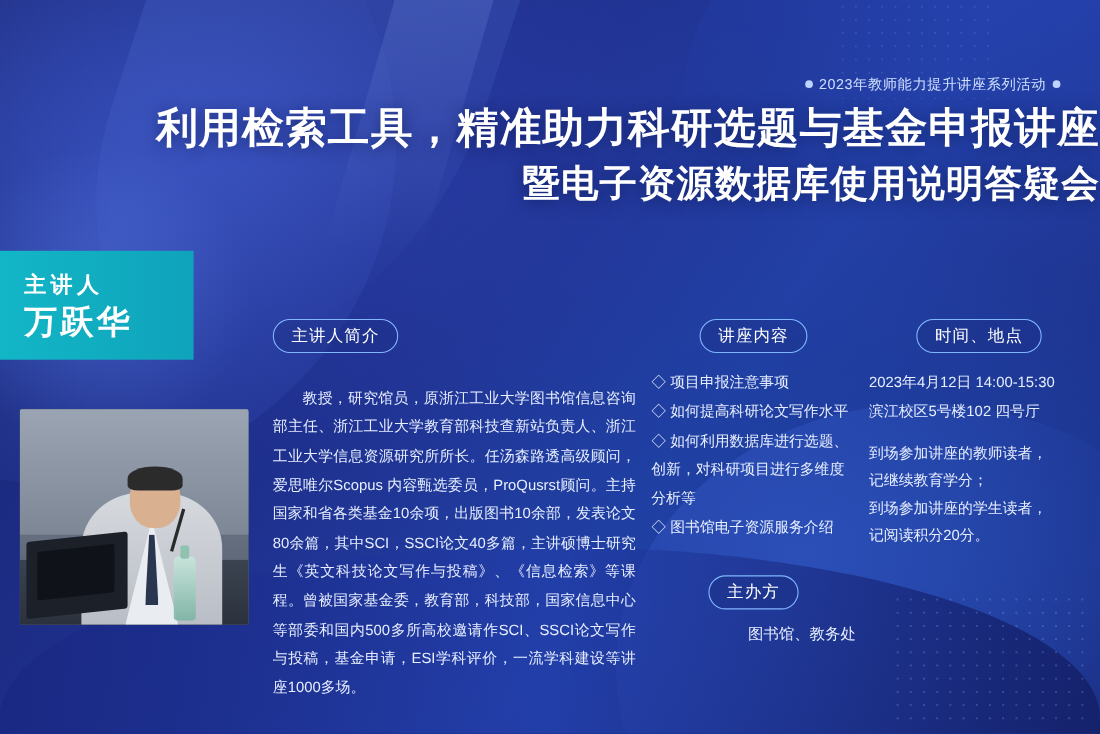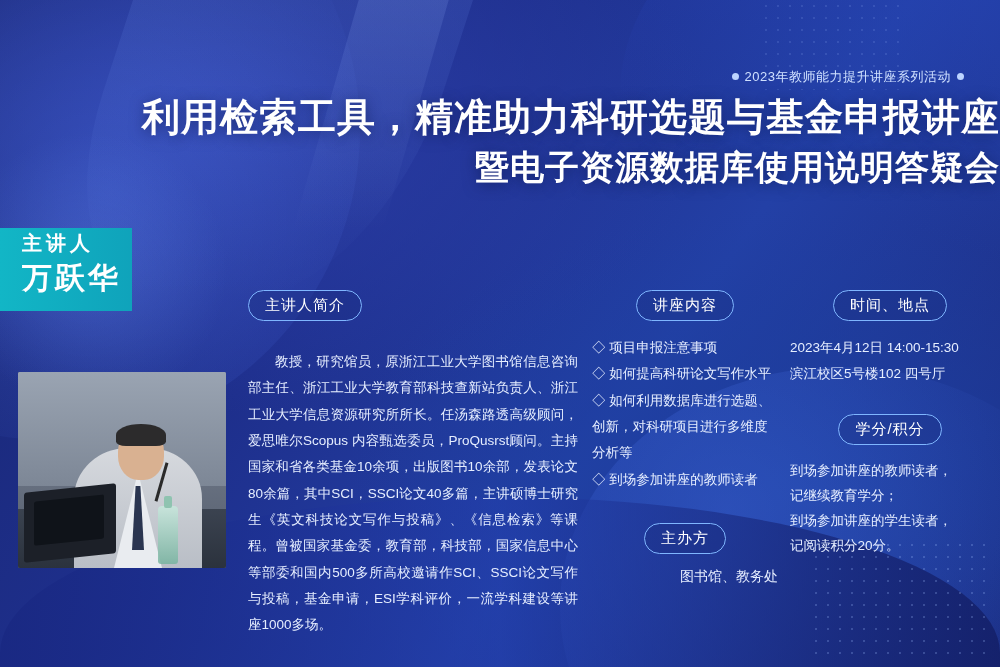--- a/index.html
+++ b/index.html
@@ -115,22 +115,22 @@
     letter-spacing: 1px;
     line-height: 1.45;
     text-shadow: 0 2px 14px rgba(10,20,70,0.55);
   }
 
   
   .speaker-badge {
     position: absolute;
     left: 0;
     top: 228px;
-    width: 132px;
-    padding: 0 10px 12px 22px;
+    width: 176px;
+    padding: 16px 10px 12px 22px;
     background: linear-gradient(90deg, #14b8c4 0%, #0e9fb5 60%, rgba(14,159,181,0.0) 160%);
     background: linear-gradient(90deg, #12b6c6 0%, #0fa3bb 100%);
     color: #ffffff;
   }
   .speaker-badge .role {
     font-size: 20px;
     font-weight: bold;
     letter-spacing: 4px;
     line-height: 1.5;
   }
@@ -309,38 +309,35 @@
   </div>
 
   <div class="col col-mid">
     <div class="head-center">
       <span class="section-head">讲座内容</span>
     </div>
     <div class="bullets">
       <span class="bl">◇ 项目申报注意事项</span>
       <span class="bl">◇ 如何提高科研论文写作水平</span>
       <span class="bl">◇ 如何利用数据库进行选题、创新，对科研项目进行多维度分析等</span>
-      <span class="bl">◇ 到场参加讲座的教师读者</span>
+      <span class="bl">◇ 图书馆电子资源服务介绍</span>
     </div>
     <div class="org-head">
       <span class="section-head">主办方</span>
     </div>
     <div class="org-body">图书馆、教务处</div>
   </div>
 
   <div class="col col-right">
     <div class="head-center">
       <span class="section-head">时间、地点</span>
     </div>
     <div class="right-lines">
       <div>2023年4月12日 14:00-15:30</div>
       <div>滨江校区5号楼102 四号厅</div>
-    </div>
-    <div class="credit-head">
-      <span class="section-head">学分/积分</span>
     </div>
     <div class="credit-body">
       <div>到场参加讲座的教师读者，</div>
       <div>记继续教育学分；</div>
       <div>到场参加讲座的学生读者，</div>
       <div>记阅读积分20分。</div>
     </div>
   </div>
 
 </div>

